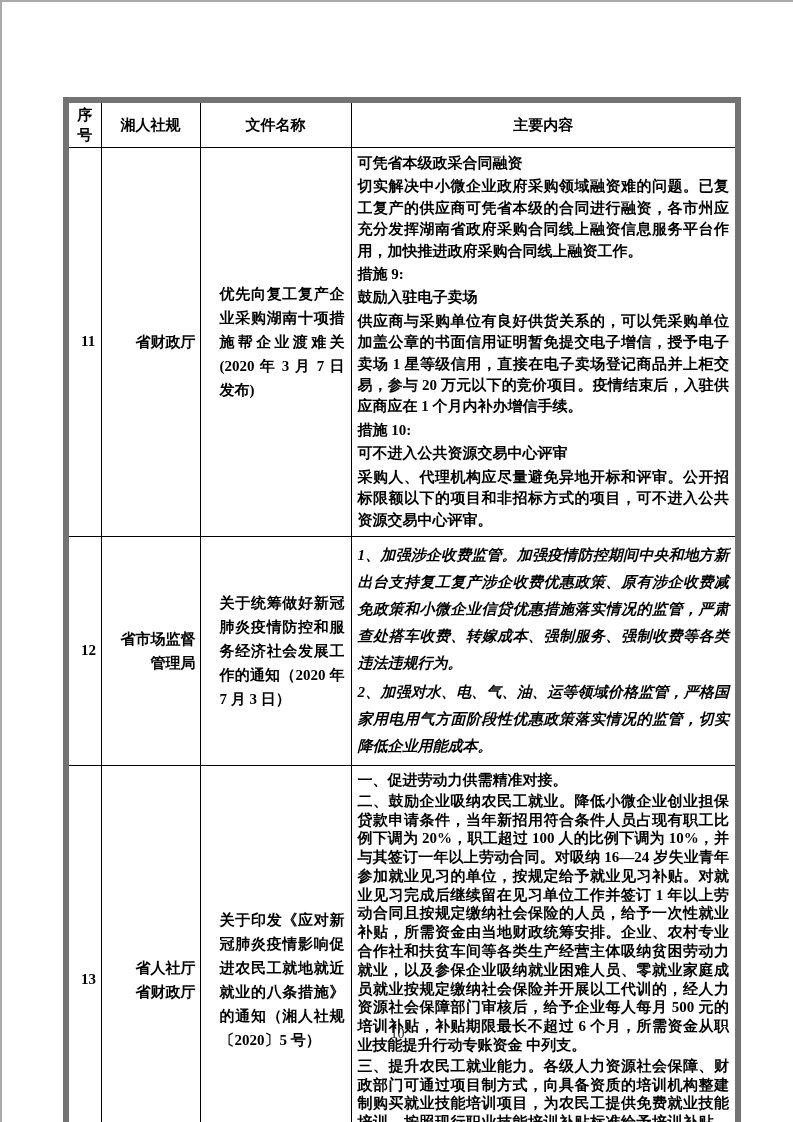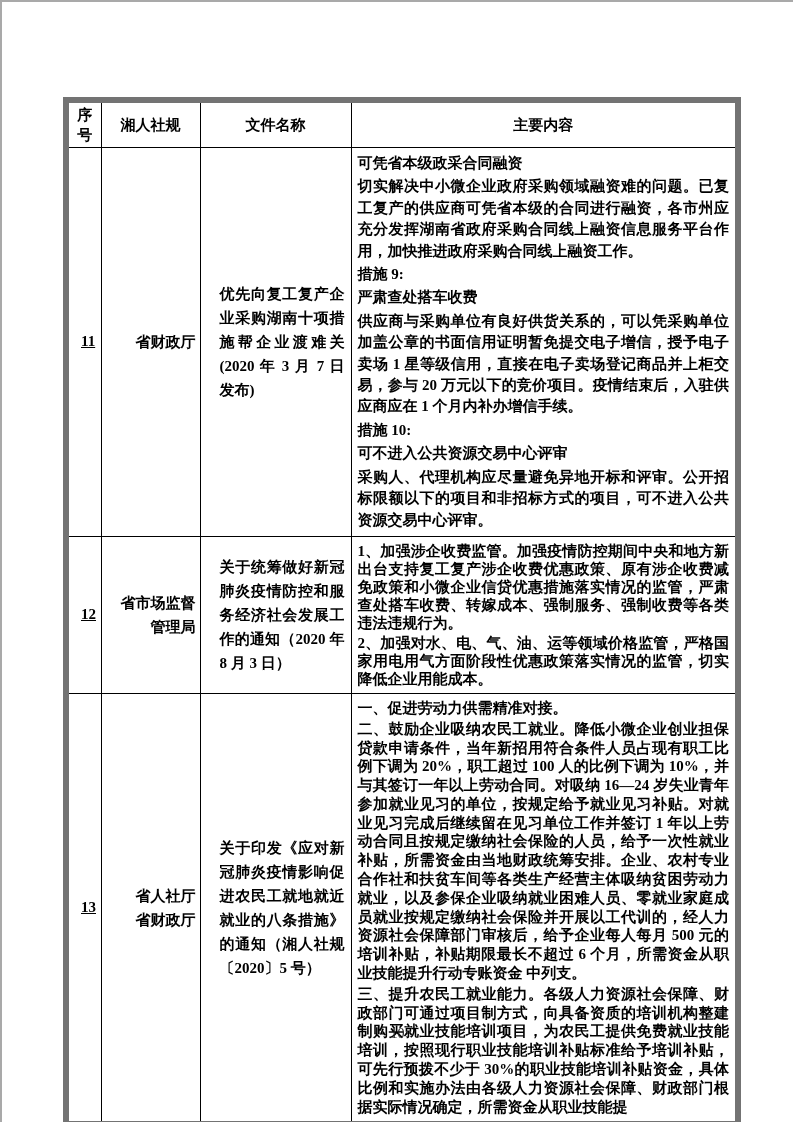--- a/index.html
+++ b/index.html
@@ -40,21 +40,20 @@
     text-align: center;
     vertical-align: middle;
     font-weight: bold;
     line-height: 20px;
     padding: 2px 4px;
   }
   td.cell-no {
     text-align: center;
     vertical-align: middle;
     padding: 12px;
-    text-decoration: underline;
   }
   td.cell-agency {
     vertical-align: middle;
     text-align: right;
     padding: 2px 4px 2px 10px;
     white-space: pre-line;
     line-height: 24px;
   }
   td.cell-name {
     vertical-align: middle;
@@ -63,21 +62,21 @@
     line-height: 24px;
   }
   td.cell-main {
     vertical-align: top;
     text-align: justify;
     padding: 3px 4px;
   }
   td.cell-main p { margin: 2px; }
   tr.row-11 td.cell-main { line-height: 21.4px; }
   tr.row-11 { height: 342px; }
-  tr.row-12 td.cell-main { line-height: 18px; }
+  tr.row-12 td.cell-main { line-height: 27px; font-style: italic; }
   tr.row-12 { height: 152px; }
   tr.row-13 td.cell-main { line-height: 18.8px; }
   tr.row-13 { height: 377px; }
   .page-footer {
     position: absolute;
     left: 0;
     top: 1024px;
     width: 100%;
     text-align: center;
     font-size: 14px;
@@ -104,31 +103,31 @@
   </thead>
   <tbody>
       <tr class="row-11">
         <td class="cell-no">11</td>
         <td class="cell-agency">省财政厅</td>
         <td class="cell-name">优先向复工复产企业采购湖南十项措施帮企业渡难关(2020 年 3 月 7 日发布)</td>
         <td class="cell-main">
           <p>可凭省本级政采合同融资</p>
           <p>切实解决中小微企业政府采购领域融资难的问题。已复工复产的供应商可凭省本级的合同进行融资，各市州应充分发挥湖南省政府采购合同线上融资信息服务平台作用，加快推进政府采购合同线上融资工作。</p>
           <p>措施 9:</p>
-          <p>严肃查处搭车收费</p>
+          <p>鼓励入驻电子卖场</p>
           <p>供应商与采购单位有良好供货关系的，可以凭采购单位加盖公章的书面信用证明暂免提交电子增信，授予电子卖场 1 星等级信用，直接在电子卖场登记商品并上柜交易，参与 20 万元以下的竞价项目。疫情结束后，入驻供应商应在 1 个月内补办增信手续。</p>
           <p>措施 10:</p>
           <p>可不进入公共资源交易中心评审</p>
           <p>采购人、代理机构应尽量避免异地开标和评审。公开招标限额以下的项目和非招标方式的项目，可不进入公共资源交易中心评审。</p>
         </td>
       </tr>
       <tr class="row-12">
         <td class="cell-no">12</td>
         <td class="cell-agency">省市场监督管理局</td>
-        <td class="cell-name">关于统筹做好新冠肺炎疫情防控和服务经济社会发展工作的通知（2020 年 8 月 3 日）</td>
+        <td class="cell-name">关于统筹做好新冠肺炎疫情防控和服务经济社会发展工作的通知（2020 年 7 月 3 日）</td>
         <td class="cell-main">
           <p>1、加强涉企收费监管。加强疫情防控期间中央和地方新出台支持复工复产涉企收费优惠政策、原有涉企收费减免政策和小微企业信贷优惠措施落实情况的监管，严肃查处搭车收费、转嫁成本、强制服务、强制收费等各类违法违规行为。</p>
           <p>2、加强对水、电、气、油、运等领域价格监管，严格国家用电用气方面阶段性优惠政策落实情况的监管，切实降低企业用能成本。</p>
         </td>
       </tr>
       <tr class="row-13">
         <td class="cell-no">13</td>
         <td class="cell-agency">省人社厅
 省财政厅</td>
         <td class="cell-name">关于印发《应对新冠肺炎疫情影响促进农民工就地就近就业的八条措施》的通知（湘人社规〔2020〕5 号）</td>

